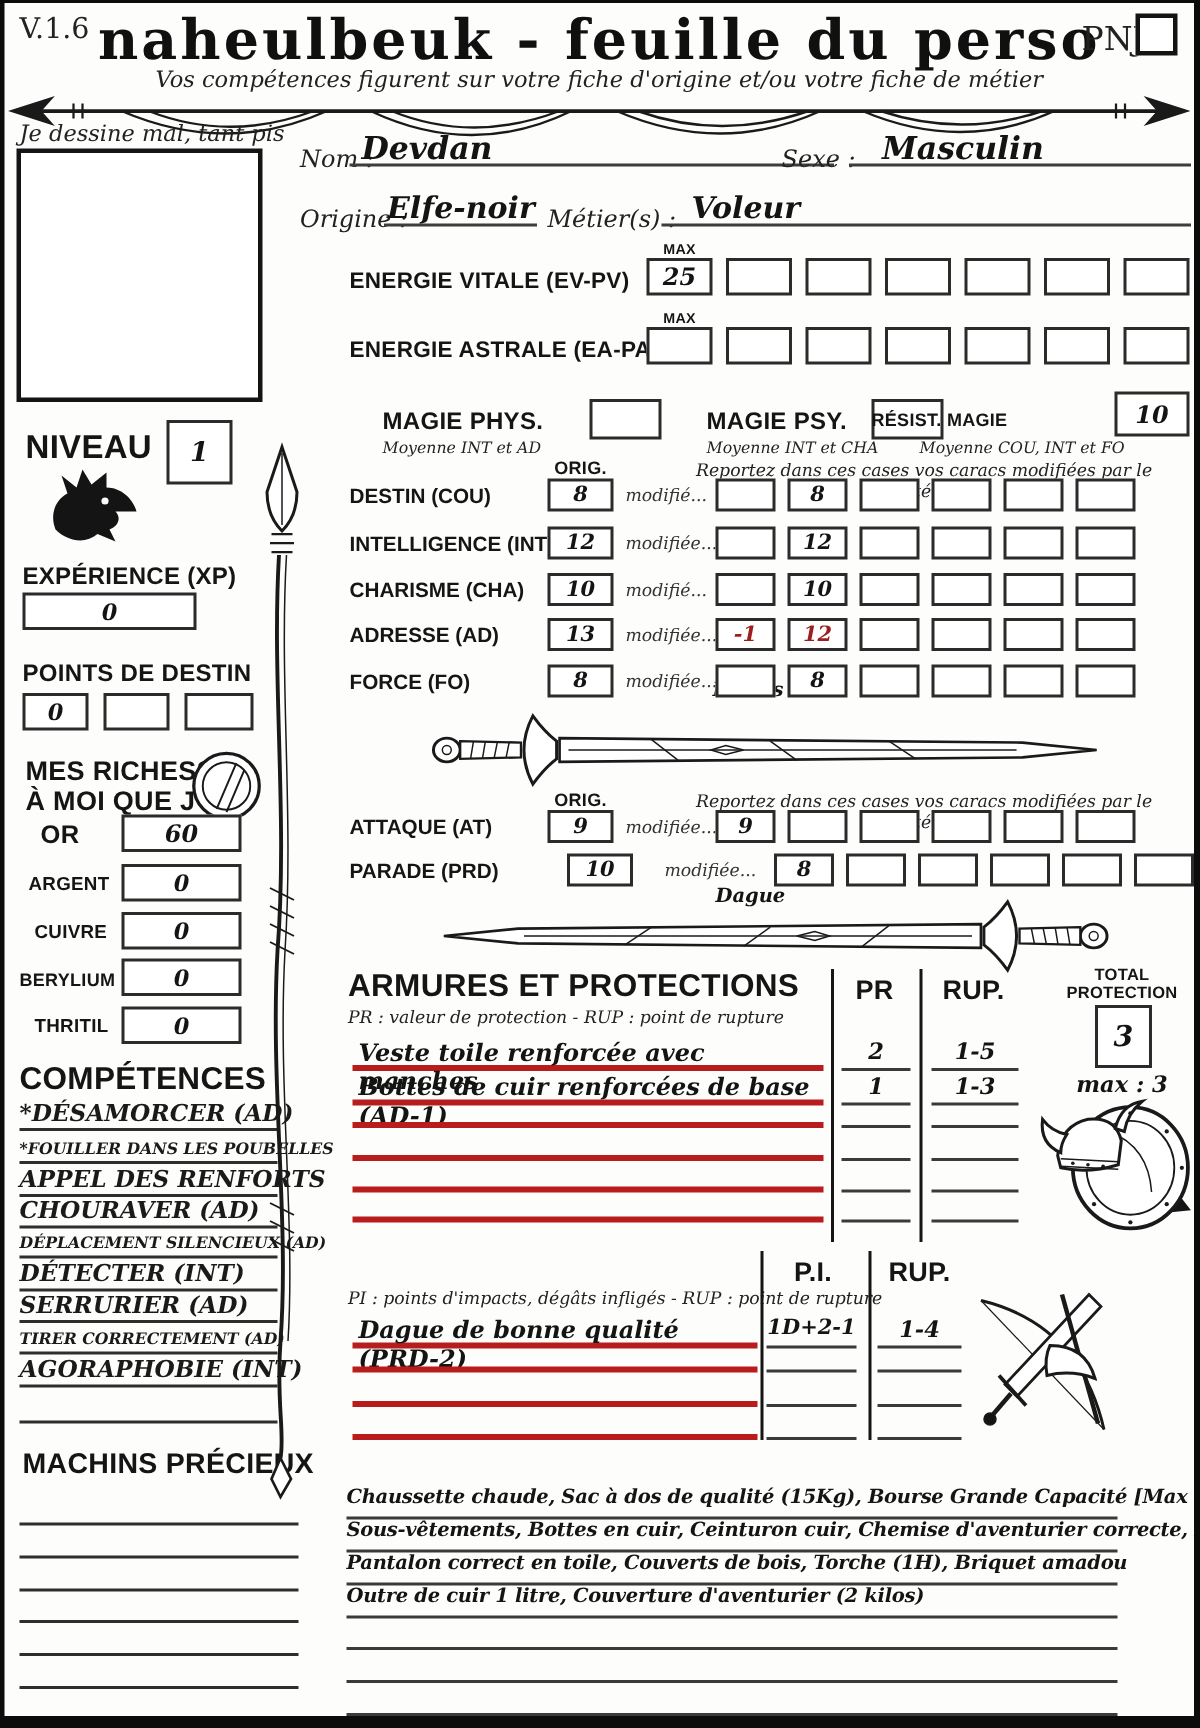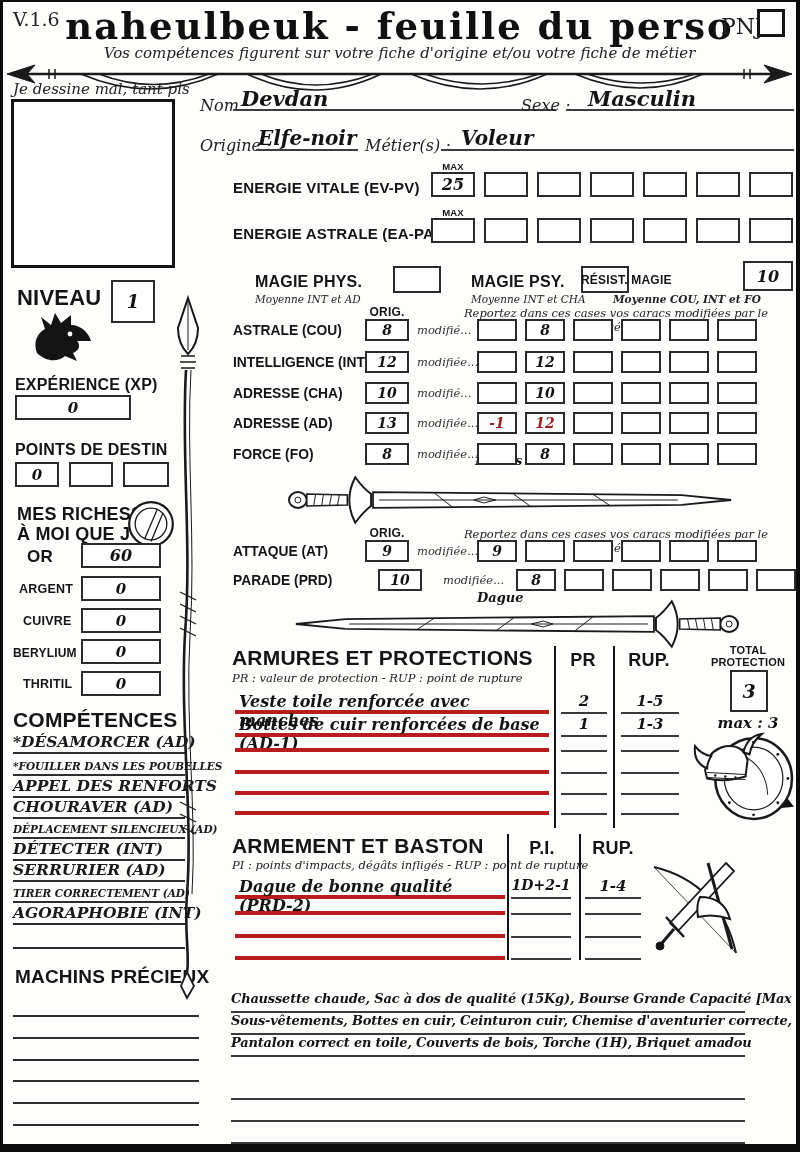--- a/index.html
+++ b/index.html
@@ -173,27 +173,27 @@
   <div class="abs b" style="left:252px;top:271px;font-size:16px;">MAGIE PHYS.</div>
   <div class="abs bx hw" style="left:390px;top:264px;width:48px;height:27px;font-size:15px;"></div>
   <div class="abs cal" style="left:252px;top:291px;font-size:10.5px;">Moyenne INT et AD</div>
 
   <div class="abs b" style="left:468px;top:271px;font-size:16px;">MAGIE PSY.</div>
   <div class="abs bx hw" style="left:578px;top:264px;width:48px;height:27px;font-size:15px;"></div>
   <div class="abs cal" style="left:468px;top:291px;font-size:10.5px;">Moyenne INT et CHA</div>
 
   <div class="abs b" style="left:578px;top:271px;font-size:12px;">RÉSIST. MAGIE</div>
   <div class="abs bx hw" style="left:740px;top:259px;width:50px;height:30px;font-size:16px;">10</div>
-  <div class="abs cal" style="left:610px;top:291px;font-size:10.5px;font-weight:bold;">Moyenne COU, INT et FO</div>
+  <div class="abs cal" style="left:610px;top:291px;font-size:10.5px;">Moyenne COU, INT et FO</div>
 
   <div class="abs b" style="left:362px;top:303px;width:44px;text-align:center;font-size:12px;">ORIG.</div>
   <div class="abs cal" style="left:448px;top:304px;width:330px;text-align:center;font-size:11.5px;">Reportez dans ces cases vos caracs modifiées par le matériel</div>
 
   <div class="statrow" style="top:316px;">
-    <div class="slab">ASTRALE (COU)</div>
+    <div class="slab">DESTIN (COU)</div>
     <div class="bx obox hw">8</div>
     <div class="mod cal">modifié...</div>
     <div class="cells">
       <div class="bx cell hw"></div>
       <div class="bx cell hw">8</div>
       <div class="bx cell hw"></div>
       <div class="bx cell hw"></div>
       <div class="bx cell hw"></div>
       <div class="bx cell hw"></div>
     </div>
@@ -207,21 +207,21 @@
       <div class="bx cell hw"></div>
       <div class="bx cell hw">12</div>
       <div class="bx cell hw"></div>
       <div class="bx cell hw"></div>
       <div class="bx cell hw"></div>
       <div class="bx cell hw"></div>
     </div>
   </div>
 
   <div class="statrow" style="top:379px;">
-    <div class="slab">ADRESSE (CHA)</div>
+    <div class="slab">CHARISME (CHA)</div>
     <div class="bx obox hw">10</div>
     <div class="mod cal">modifié...</div>
     <div class="cells">
       <div class="bx cell hw"></div>
       <div class="bx cell hw">10</div>
       <div class="bx cell hw"></div>
       <div class="bx cell hw"></div>
       <div class="bx cell hw"></div>
       <div class="bx cell hw"></div>
     </div>
@@ -371,21 +371,20 @@
         <circle cx="86" cy="74" r="1.4"></circle>
           <circle cx="62" cy="86" r="1.4"></circle>
           <circle cx="38" cy="74" r="1.4"></circle>
         <circle cx="24" cy="47" r="1.2"></circle>
           <circle cx="34" cy="48" r="1.2"></circle>
           <circle cx="44" cy="49" r="1.2"></circle>
       </g>
     </svg>
   </div>
 
-  <div class="abs b" style="left:229px;top:832px;font-size:21px;">ARMEMENT ET BASTON</div>
   <div class="abs cal" style="left:229px;top:856px;font-size:11.5px;">PI : points d'impacts, dégâts infligés - RUP : point de rupture</div>
   <div class="vr" style="left:504px;top:832px;height:126px;"></div>
   <div class="vr" style="left:576px;top:832px;height:126px;"></div>
   <div class="abs b" style="left:510px;top:836px;width:58px;text-align:center;font-size:18px;">P.I.</div>
   <div class="abs b" style="left:582px;top:836px;width:56px;text-align:center;font-size:18px;">RUP.</div>
 
   <div class="aname hw" style="width:270px;top:875px;">Dague de bonne qualité (PRD-2)</div>
   <div class="acol hw" style="left:508px;top:875px;width:60px;font-size:14px;">1D+2-1</div>
   <div class="acol hw" style="left:582px;top:875px;width:56px;">1-4</div>
 
@@ -410,17 +409,18 @@
         <circle cx="12" cy="89" r="4" fill="#141414"></circle>
         <path d="M60,6 L84,92" stroke-width="3"></path>
         <path d="M52,40 Q76,40 82,62 Q66,56 50,60 Q48,48 52,40 Z" fill="#fff" stroke-width="2"></path>
       </g>
     </svg>
   </div>
 
   <div class="eqline hw" style="top:989px;">Chaussette chaude, Sac à dos de qualité (15Kg), Bourse Grande Capacité [Max 100PO]</div>
   <div class="eqline hw" style="top:1011px;">Sous-vêtements, Bottes en cuir, Ceinturon cuir, Chemise d'aventurier correcte, Écuelle</div>
   <div class="eqline hw" style="top:1033px;">Pantalon correct en toile, Couverts de bois, Torche (1H), Briquet amadou</div>
+  <div class="eqline hw" style="top:1055px;">Outre de cuir 1 litre, Couverture d'aventurier (2 kilos)</div>
   <div class="eqline" style="top:1076px;"></div>
   <div class="eqline" style="top:1098px;"></div>
   <div class="eqline" style="top:1120px;"></div>
 
 </div>
 
 </body></html>

